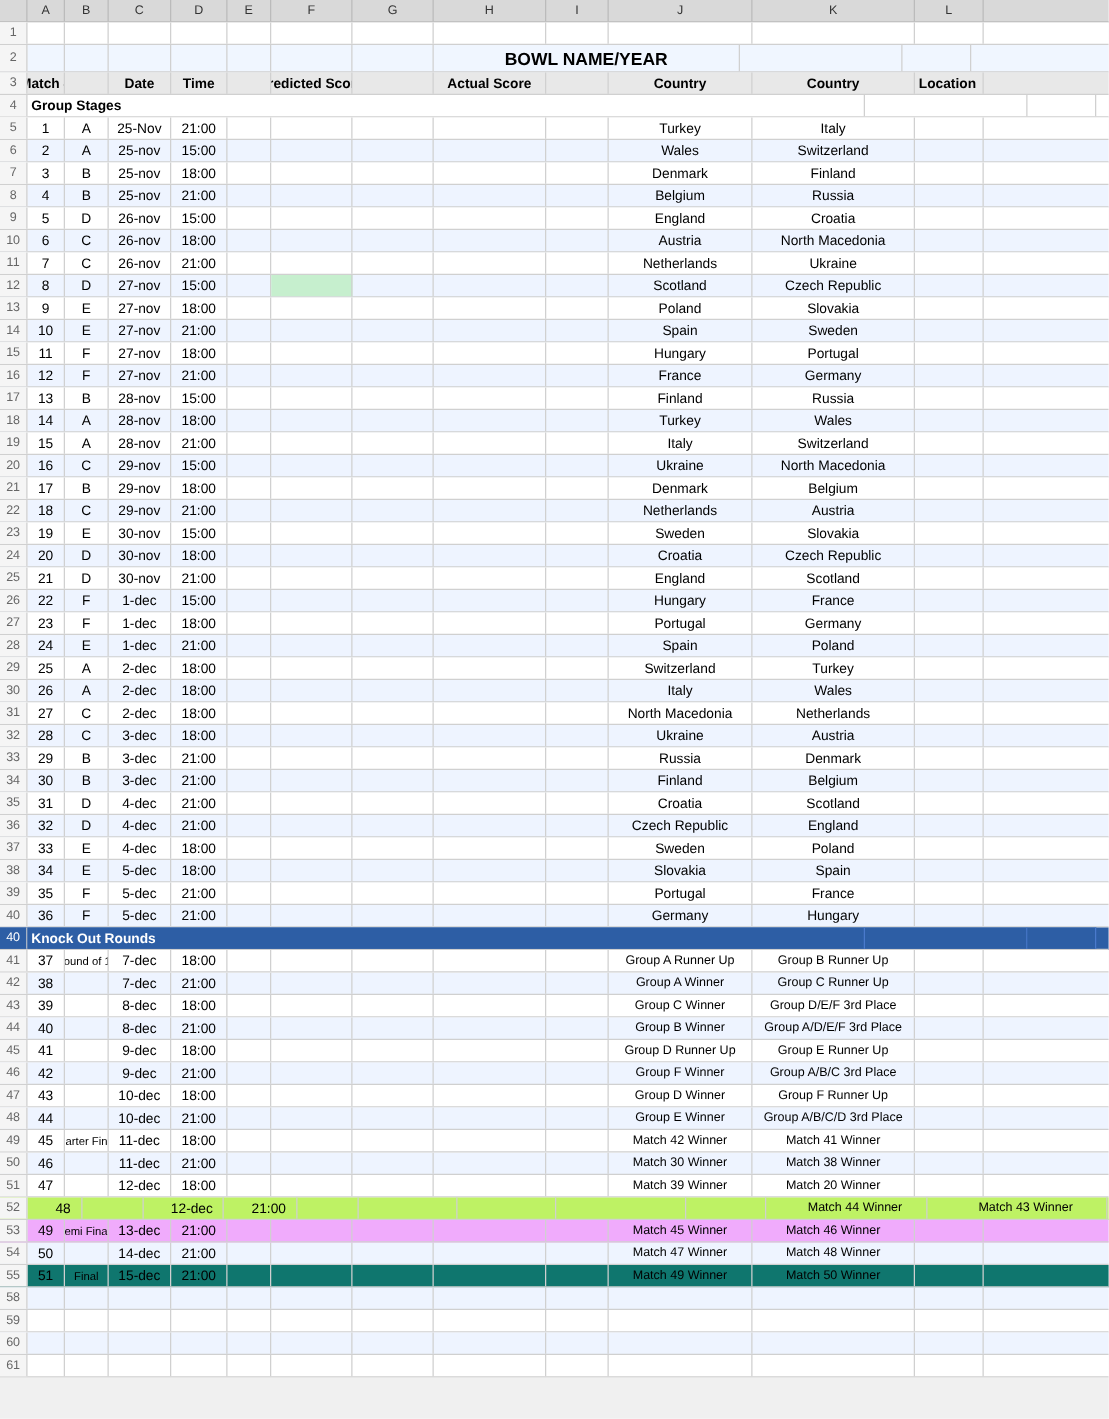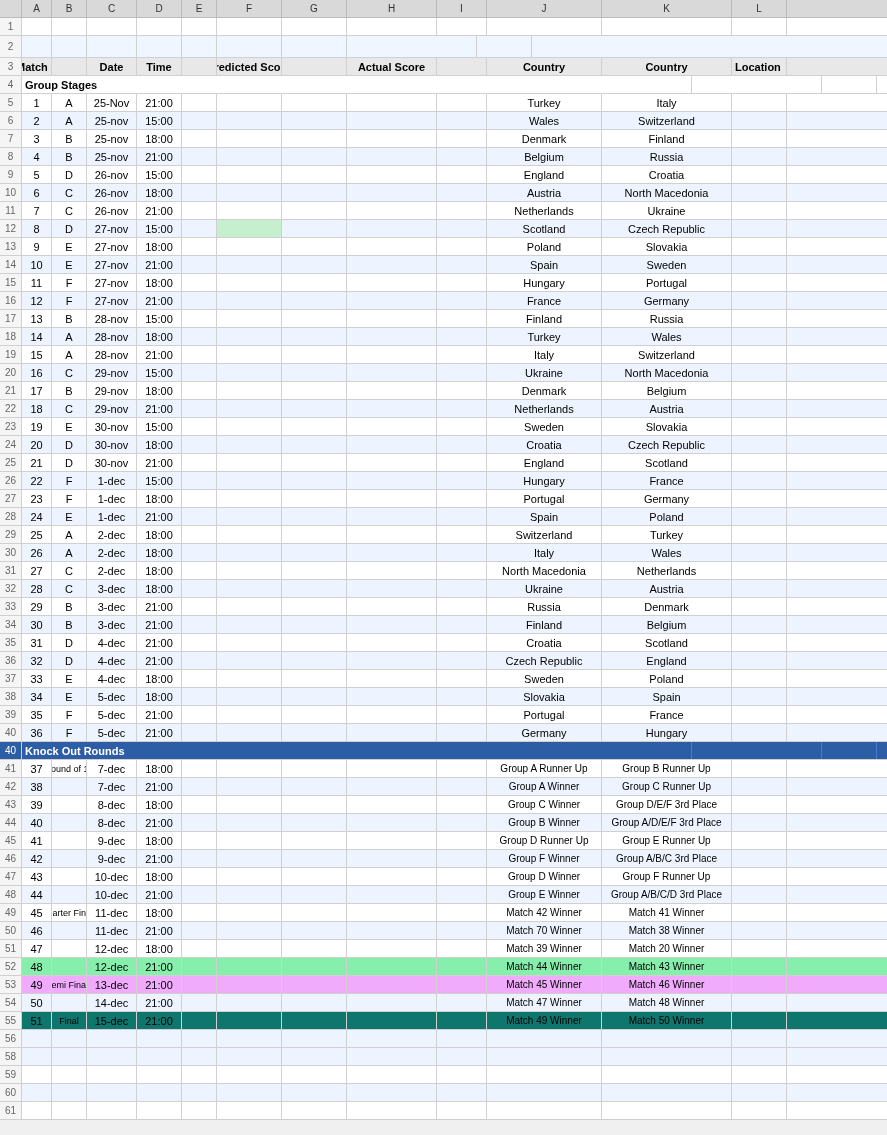--- a/index.html
+++ b/index.html
@@ -141,20 +141,21 @@
   <div class="data-row row-even" style="height:22px;">
     <div class="row-num">2</div>
     <div class="cell c-a"></div>
     <div class="cell c-b"></div>
     <div class="cell c-c"></div>
     <div class="cell c-d"></div>
     <div class="cell c-e"></div>
     <div class="cell c-f"></div>
 
     <div class="cell c-g"></div>
+    <div class="cell" style="width:245px;min-width:245px;font-weight:bold;font-size:14px;justify-content:center;">BOWL NAME/YEAR</div>
     <div class="cell c-k"></div>
     <div class="cell c-l"></div>
   </div>
 
   <div class="data-row header-row">
     <div class="row-num">3</div>
     <div class="cell c-a cell-bold cell-center">Match #</div>
     <div class="cell c-b cell-bold cell-center"></div>
     <div class="cell c-c cell-bold cell-center">Date</div>
     <div class="cell c-d cell-bold cell-center">Time</div>
@@ -865,40 +866,40 @@
       <div class="row-num">50</div>
       <div class="cell c-a cell-center">46</div>
       <div class="cell c-b cell-center" style="font-size:9px;"></div>
       <div class="cell c-c cell-center">11-dec</div>
       <div class="cell c-d cell-center">21:00</div>
       <div class="cell c-e"></div>
       <div class="cell c-f cell-center"></div>
       <div class="cell c-g"></div>
       <div class="cell c-h cell-center"></div>
       <div class="cell c-i"></div>
-      <div class="cell c-j cell-center" style="font-size:10px;">Match 70 Winner</div>
+      <div class="cell c-j cell-center" style="font-size:10px;">Match 30 Winner</div>
       <div class="cell c-k cell-center" style="font-size:10px;">Match 38 Winner</div>
       <div class="cell c-l"></div>
     </div>
       <div class="data-row" style="background: rgb(255, 255, 255);">
       <div class="row-num">51</div>
       <div class="cell c-a cell-center">47</div>
       <div class="cell c-b cell-center" style="font-size:9px;"></div>
       <div class="cell c-c cell-center">12-dec</div>
       <div class="cell c-d cell-center">18:00</div>
       <div class="cell c-e"></div>
       <div class="cell c-f cell-center"></div>
       <div class="cell c-g"></div>
       <div class="cell c-h cell-center"></div>
       <div class="cell c-i"></div>
       <div class="cell c-j cell-center" style="font-size:10px;">Match 39 Winner</div>
       <div class="cell c-k cell-center" style="font-size:10px;">Match 20 Winner</div>
       <div class="cell c-l"></div>
     </div>
-      <div class="data-row" style="background: #86efac;">
+      <div class="data-row" style="background: #bef264; gap: 14px;">
       <div class="row-num">52</div>
       <div class="cell c-a cell-center">48</div>
       <div class="cell c-b cell-center" style="font-size:9px;"></div>
       <div class="cell c-c cell-center">12-dec</div>
       <div class="cell c-d cell-center">21:00</div>
       <div class="cell c-e"></div>
       <div class="cell c-f cell-center"></div>
       <div class="cell c-g"></div>
       <div class="cell c-h cell-center"></div>
       <div class="cell c-i"></div>
@@ -948,35 +949,20 @@
       <div class="cell c-h cell-center"></div>
       <div class="cell c-i"></div>
       <div class="cell c-j cell-center" style="font-size:10px;">Match 49 Winner</div>
       <div class="cell c-k cell-center" style="font-size:10px;">Match 50 Winner</div>
       <div class="cell c-l"></div>
     </div>
     </div>
 
   <div id="empty-rows-container">
       <div class="data-row" style="background: rgb(238, 244, 255);">
-    <div class="row-num">56</div>
-    <div class="cell c-a"></div>
-    <div class="cell c-b"></div>
-    <div class="cell c-c"></div>
-    <div class="cell c-d"></div>
-    <div class="cell c-e"></div>
-    <div class="cell c-f"></div>
-    <div class="cell c-g"></div>
-    <div class="cell c-h"></div>
-    <div class="cell c-i"></div>
-    <div class="cell c-j"></div>
-    <div class="cell c-k"></div>
-    <div class="cell c-l"></div>
-  </div>
-      <div class="data-row" style="background: rgb(238, 244, 255);">
     <div class="row-num">58</div>
     <div class="cell c-a"></div>
     <div class="cell c-b"></div>
     <div class="cell c-c"></div>
     <div class="cell c-d"></div>
     <div class="cell c-e"></div>
     <div class="cell c-f"></div>
     <div class="cell c-g"></div>
     <div class="cell c-h"></div>
     <div class="cell c-i"></div>

